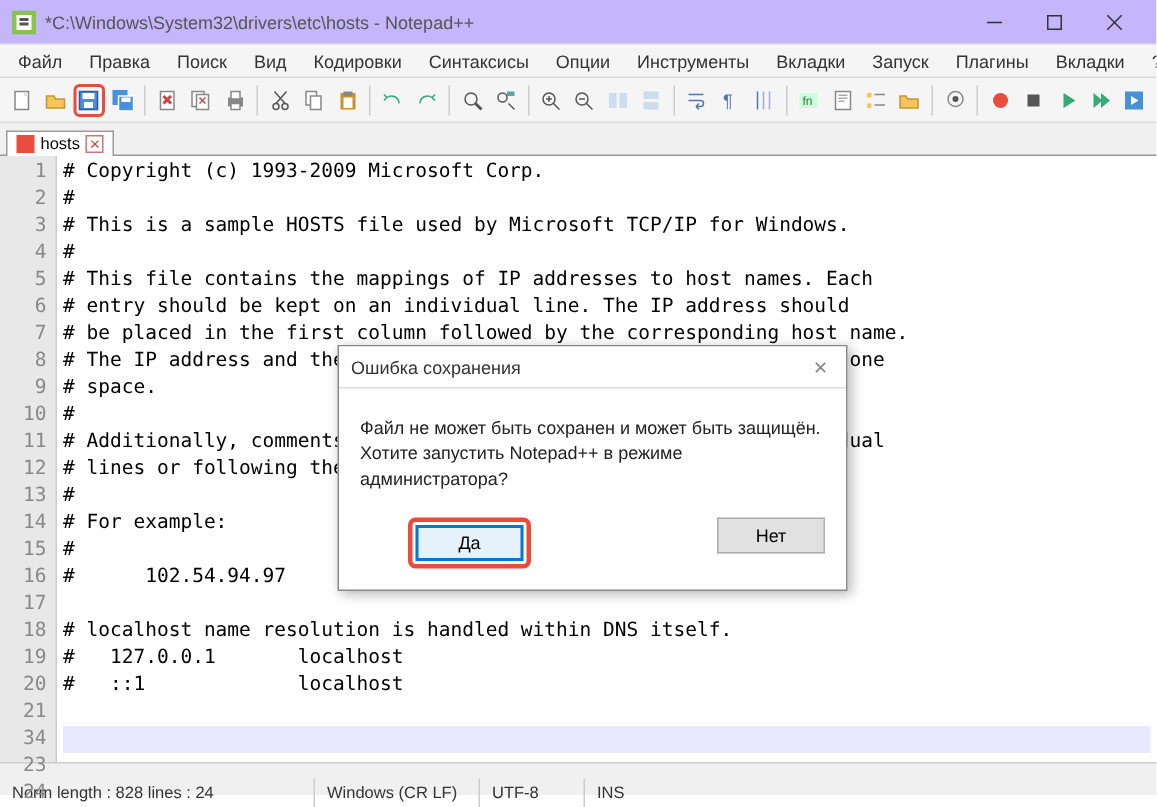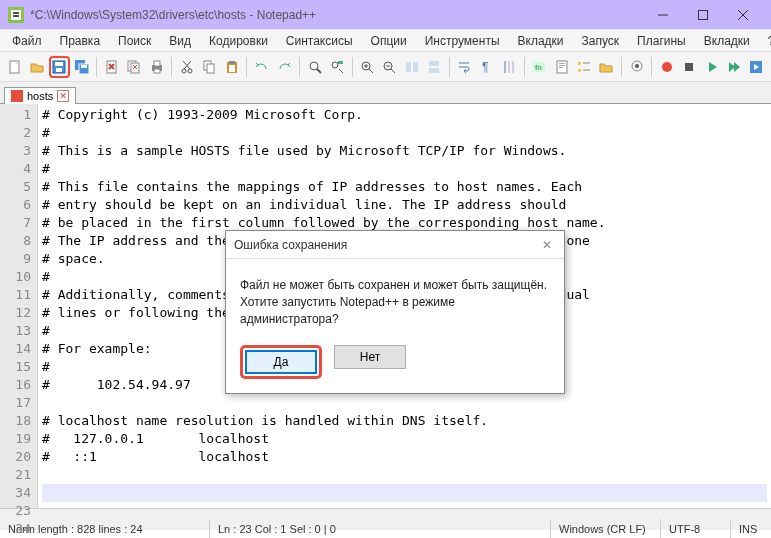--- a/index.html
+++ b/index.html
@@ -30,21 +30,21 @@
   .code .curline { background: #e8e8ff; display: block; }
   
   .statusbar { height: 22px; background: #f0f0f0; border-top: 1px solid #ccc; display: flex; align-items: center; font-size: 11px; color: #333; }
   .status-cell { padding: 0 8px; border-right: 1px solid #ccc; height: 100%; display: flex; align-items: center; margin-top: 19px; }
   .status-cell.flex { flex: 1; }
   
   .dialog { position: absolute; left: 225px; top: 230px; width: 340px; background: #fff; border: 1px solid #888; box-shadow: 2px 2px 8px rgba(0,0,0,0.3); }
   .dialog-title { height: 28px; background: #fff; display: flex; align-items: center; padding: 0 8px; color: #333; font-size: 12px; border-bottom: 1px solid #ddd; gap: 44px; }
   .dialog-close { margin-left: auto; color: #888; padding: 0 4px; }
   .dialog-body { padding: 18px 14px 8px; font-size: 12px; color: #222; line-height: 1.4; }
-  .dialog-buttons { display: flex; justify-content: flex-start; gap: 12px; padding: 10px 14px 14px; }
+  .dialog-buttons { display: flex; justify-content: space-between; gap: 0; padding: 10px 14px 14px; margin-left: 32px; }
   .dbtn { min-width: 72px; height: 24px; border: 1px solid #adadad; background: #e1e1e1; font-size: 12px; display: flex; align-items: center; justify-content: center; }
   .dbtn.primary { border: 2px solid #0078d7; background: #e5f1fb; }
   .dbtn-wrap.highlighted { border: 3px solid #e74c3c; border-radius: 5px; padding: 2px; }
   
   svg { display: block; }
 </style>
 </head>
 <body>
 
 <div class="titlebar">
@@ -355,21 +355,20 @@
 </span><span># localhost name resolution is handled within DNS itself.
 </span><span>#   127.0.0.1       localhost
 </span><span>#   ::1             localhost
 </span><span>
 </span><span class="curline">
 </span></div>
 </div>
 
 <div class="statusbar">
   <div class="status-cell" style="width:210px">Norm  length : 828    lines : 24</div>
-  <div class="status-cell flex">Ln : 23   Col : 1   Sel : 0 | 0</div>
   <div class="status-cell" style="width:110px">Windows (CR LF)</div>
   <div class="status-cell" style="width:70px">UTF-8</div>
   <div class="status-cell" style="width:40px;border-right:none">INS</div>
 </div>
 
 <div class="dialog">
   <div class="dialog-title">
     <span>Ошибка сохранения</span>
     <span class="dialog-close">✕</span>
   </div>

